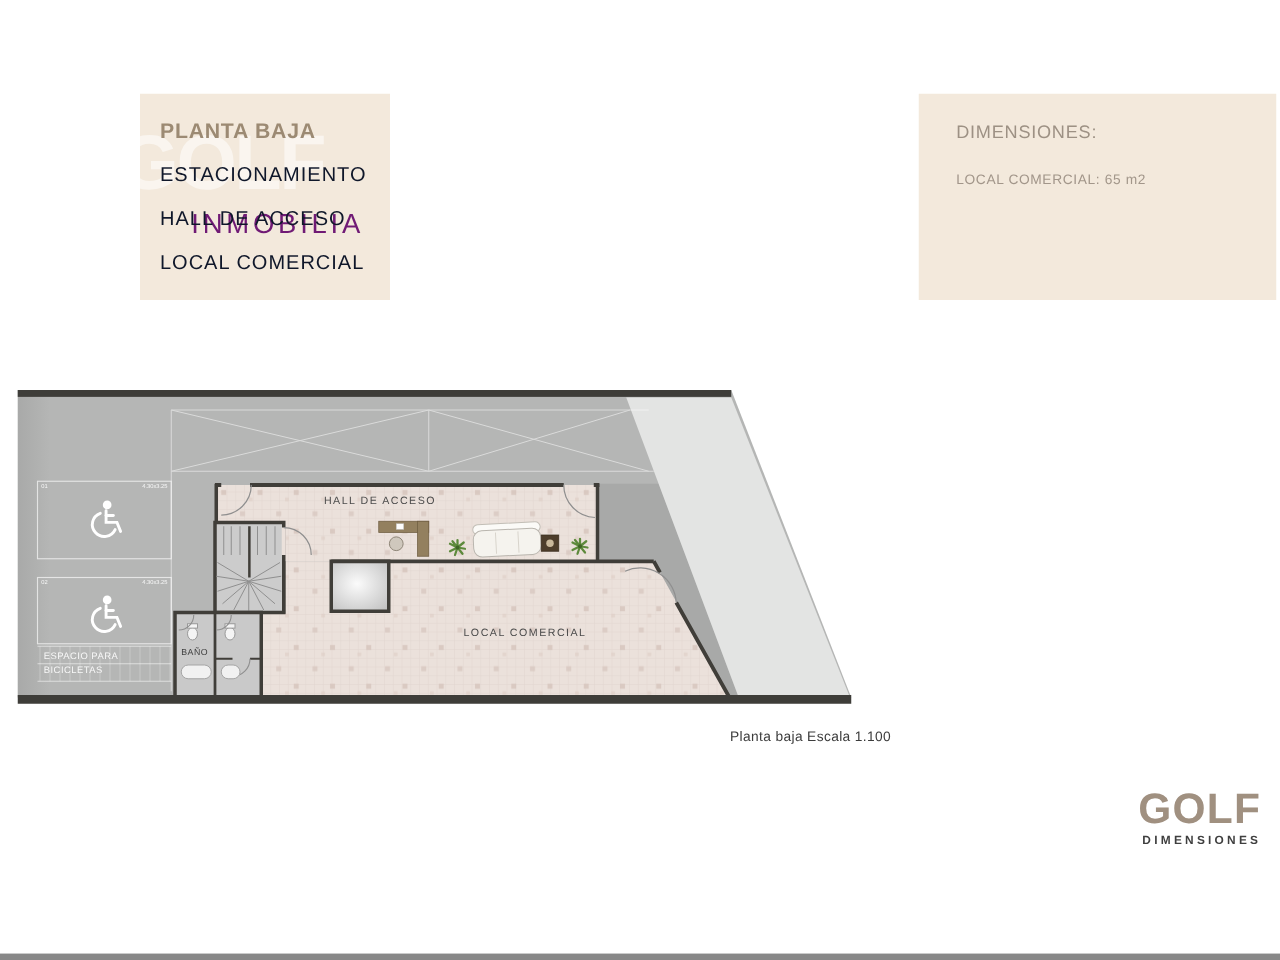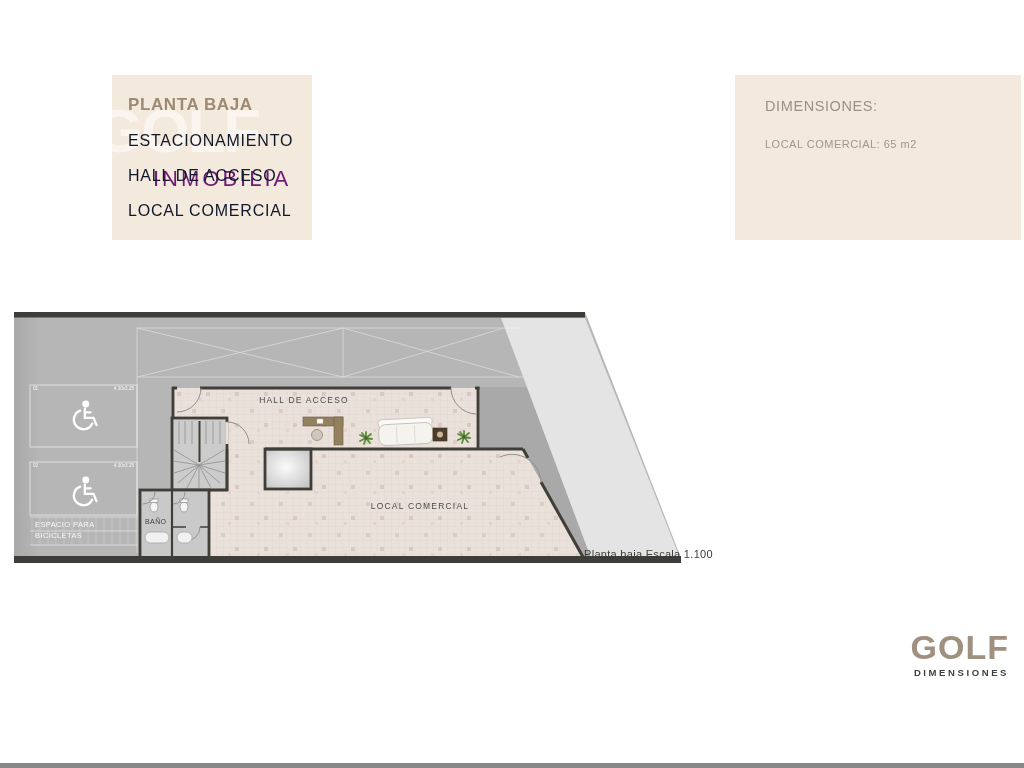--- a/index.html
+++ b/index.html
@@ -29,21 +29,21 @@
   .watermark{position:absolute;left:95px;top:100px;z-index:1;pointer-events:none;}
   .watermark-big{
     font-size:62px;font-weight:bold;letter-spacing:-2px;
     color:rgba(255,255,255,0.55);line-height:1;
   }
   .watermark-small{
     margin:4px 0 0 58px;font-size:22px;letter-spacing:3px;color:#701a75;
   }
   
   .caption{
-    position:absolute;left:584px;top:548px;font-size:11px;color:#3c3c3c;
+    position:absolute;left:584px;top:584px;font-size:11px;color:#3c3c3c;
     letter-spacing:.3px;
   }
   
   .logo{position:absolute;right:15px;top:630px;text-align:right;}
   .logo-name{
     font-size:34px;font-weight:bold;letter-spacing:1px;color:#a09080;line-height:1;
   }
   .logo-sub{
     margin-top:3px;font-size:9.5px;letter-spacing:2.6px;color:#3f3f3f;font-weight:bold;
   }

